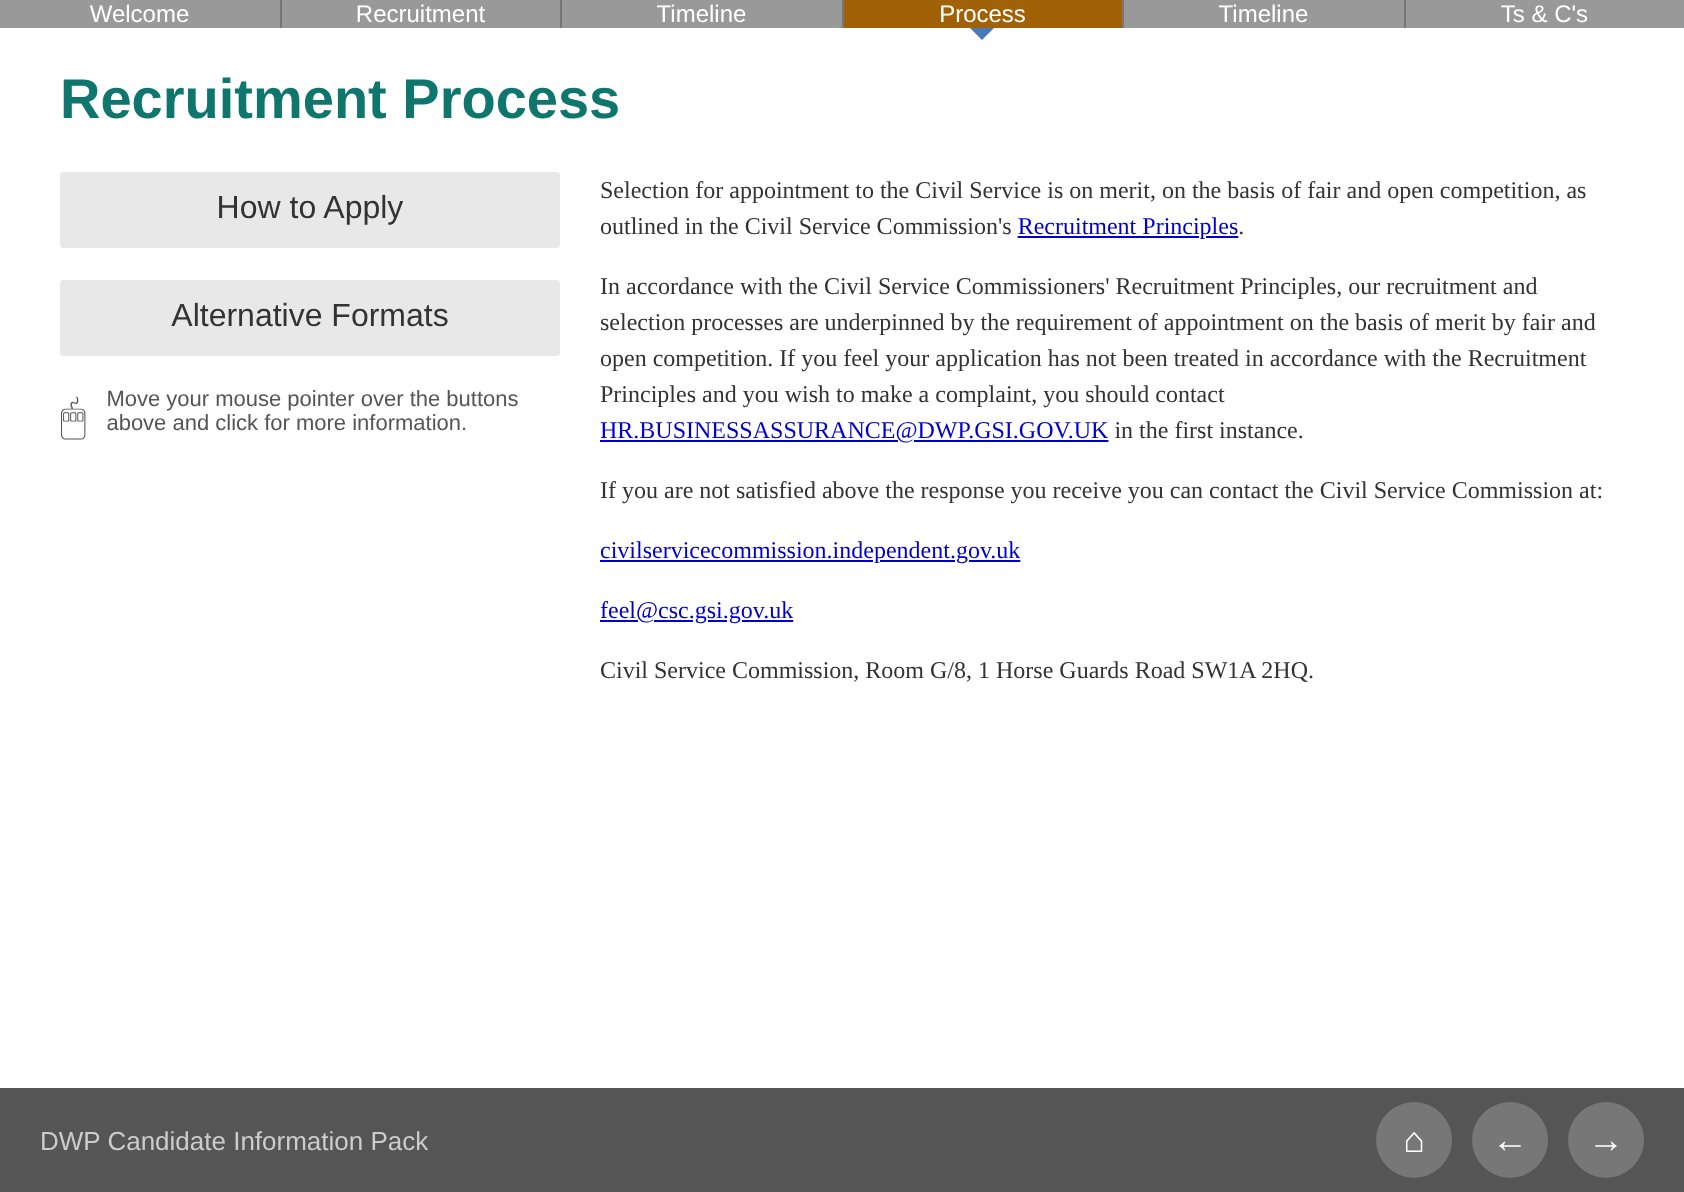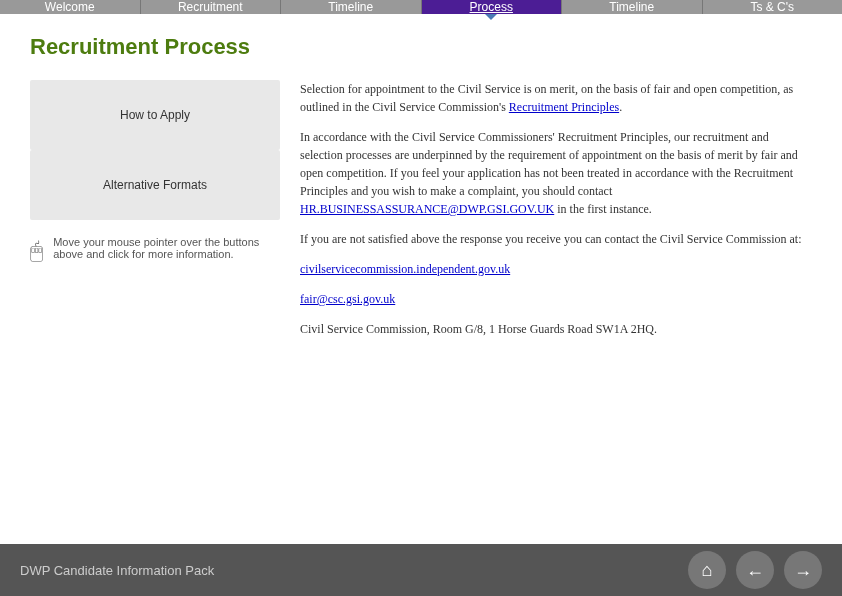--- a/index.html
+++ b/index.html
@@ -18,64 +18,63 @@
       justify-content: center;
       color: #fff;
       font-size: 12px;
       cursor: pointer;
       background: #999;
       border-right: 1px solid #777;
       position: relative;
     }
     .nav-item:last-child { border-right: none; }
     .nav-item.active {
-      background: #4c1d95;
-      color: #fff;
-      text-decoration: underline;
+      background: #a16207;
+      color: #fff;
     }
     .nav-item.active::after {
       content: '';
       position: absolute;
       bottom: -6px;
       left: 50%;
       transform: translateX(-50%);
       border-left: 6px solid transparent;
       border-right: 6px solid transparent;
       border-top: 6px solid #4a7ab5;
       z-index: 10;
     }
 
     
     .main-content {
       padding: 20px 30px;
       background: #fff;
     }
     .page-title {
-      font-size: 22px;
+      font-size: 28px;
       font-weight: bold;
-      color: #4d7c0f;
+      color: #0f766e;
       margin-bottom: 20px;
     }
 
     .content-layout {
       display: flex;
       gap: 20px;
     }
 
     
     .sidebar {
       width: 250px;
       flex-shrink: 0;
     }
     .sidebar-item {
       background: #e8e8e8;
-      padding: 28px 14px;
-      margin-bottom: 0;
+      padding: 10px 14px;
+      margin-bottom: 16px;
       cursor: pointer;
-      font-size: 12px;
+      font-size: 16px;
       color: #333;
       text-align: center;
       border-radius: 2px;
     }
     .sidebar-item.active {
       background: #4a7ab5;
       color: #fff;
       font-weight: bold;
     }
     .sidebar-hint {
@@ -175,21 +174,21 @@
         <span>Selection for appointment to the Civil Service is on merit, on the basis of fair and open competition, as outlined in the Civil Service Commission's </span><a href="#">Recruitment Principles</a><span>.</span>
       </p>
       <p>
         <span>In accordance with the Civil Service Commissioners' Recruitment Principles, our recruitment and selection processes are underpinned by the requirement of appointment on the basis of merit by fair and open competition. If you feel your application has not been treated in accordance with the Recruitment Principles and you wish to make a complaint, you should contact </span><a href="#">HR.BUSINESSASSURANCE@DWP.GSI.GOV.UK</a><span> in the first instance.</span>
       </p>
       <p>If you are not satisfied above the response you receive you can contact the Civil Service Commission at:</p>
       <p>
         <a href="#">civilservicecommission.independent.gov.uk</a>
       </p>
       <p>
-        <a href="#">fair@csc.gsi.gov.uk</a>
+        <a href="#">feel@csc.gsi.gov.uk</a>
       </p>
       <p>Civil Service Commission, Room G/8, 1 Horse Guards Road SW1A 2HQ.</p>
     </div>
   </div>
 </div>
 
 <div class="footer">
   <span class="footer-title">DWP Candidate Information Pack</span>
   <div class="footer-nav">
     <button class="footer-btn">

